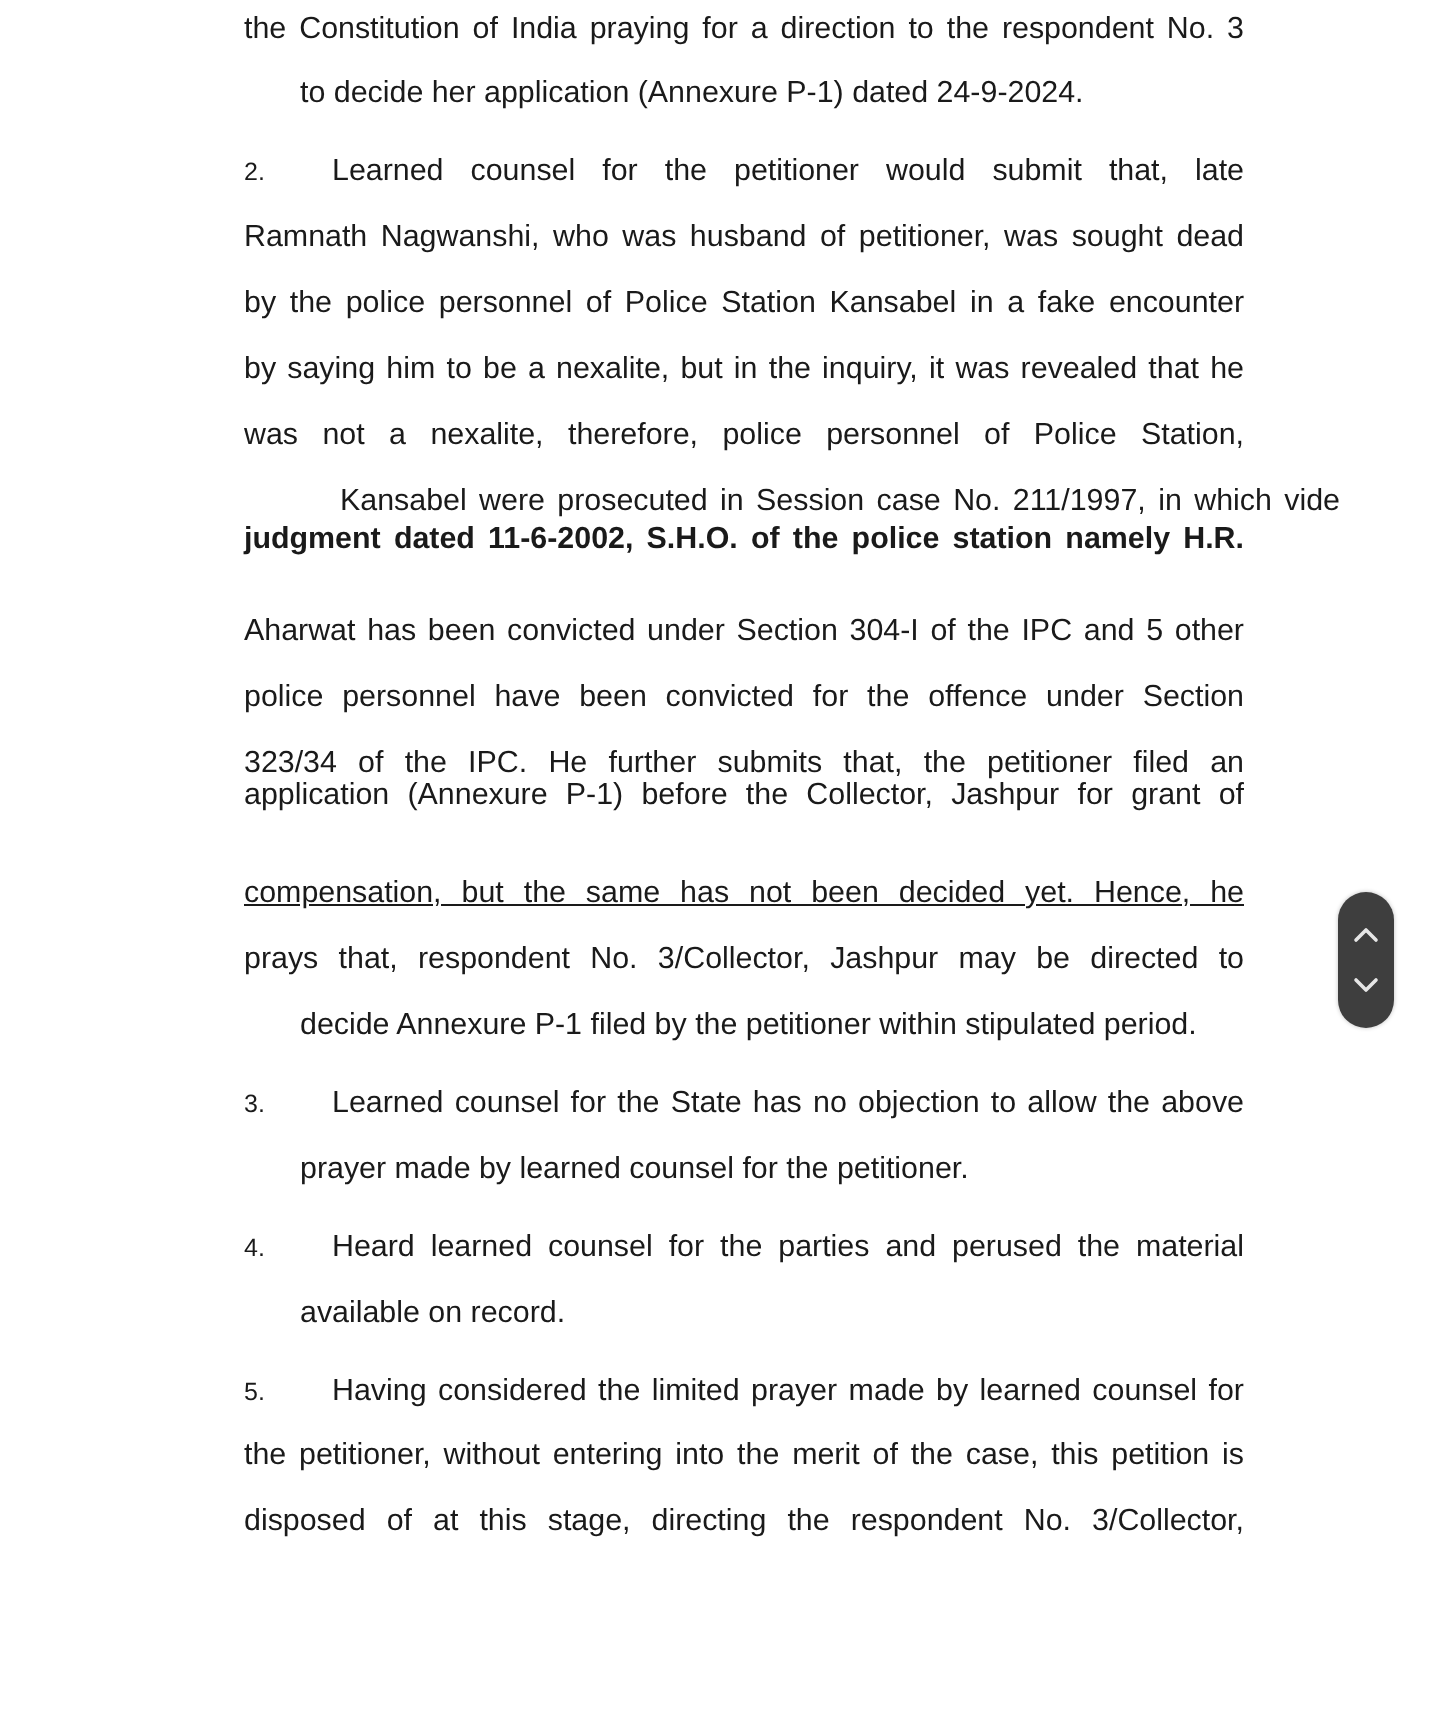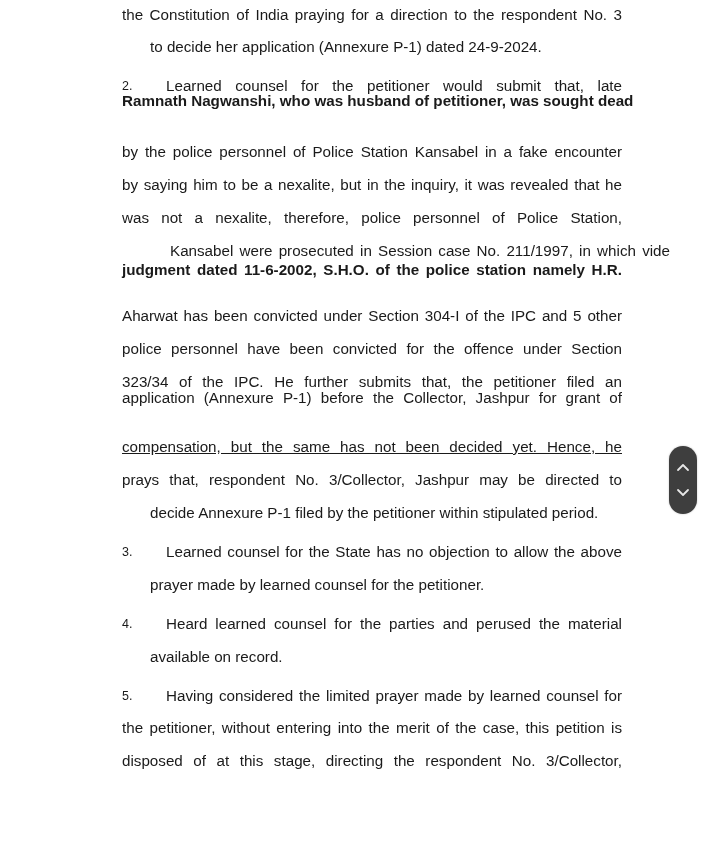--- a/index.html
+++ b/index.html
@@ -86,21 +86,21 @@
 
 <div class="page">
 
   <div class="line" style="top:5px;">the Constitution of India praying for a direction to the respondent No. 3</div>
   <div class="line last" style="top:37px;">to decide her application  (Annexure P-1) dated 24-9-2024.</div>
 
   <div class="line numbered" style="top:76px;">
     <span class="para-num">2.</span>
     <span class="rest">Learned counsel for the petitioner would submit that, late</span>
   </div>
-  <div class="line" style="top:91px;font-weight:bold;">Ramnath Nagwanshi, who was husband of petitioner,  was sought dead</div>
+  <div class="line" style="top:109px;">Ramnath Nagwanshi, who was husband of petitioner,  was sought dead</div>
   <div class="line" style="top:142px;">by the police personnel of Police Station Kansabel in a fake encounter</div>
   <div class="line" style="top:175px;">by saying him to be a nexalite, but in the inquiry, it was revealed that he</div>
   <div class="line" style="top:208px;">was not a nexalite, therefore, police personnel of Police Station,</div>
   <div class="line" style="top:241px;margin-left:48px;">Kansabel were prosecuted in Session case No. 211/1997, in which vide</div>
   <div class="line" style="top:260px;font-weight:bold;">judgment dated 11-6-2002, S.H.O. of the police station namely H.R.</div>
   <div class="line" style="top:306px;">Aharwat has been convicted under Section 304-I of the IPC and 5 other</div>
   <div class="line" style="top:339px;">police personnel have been convicted for the offence under Section</div>
   <div class="line" style="top:372px;">323/34 of the IPC. He further submits that, the petitioner filed an</div>
   <div class="line" style="top:388px;">application (Annexure P-1) before the Collector, Jashpur for grant of</div>
   <div class="line" style="top:437px;text-decoration:underline;">compensation, but the same has not been decided  yet. Hence, he</div>

